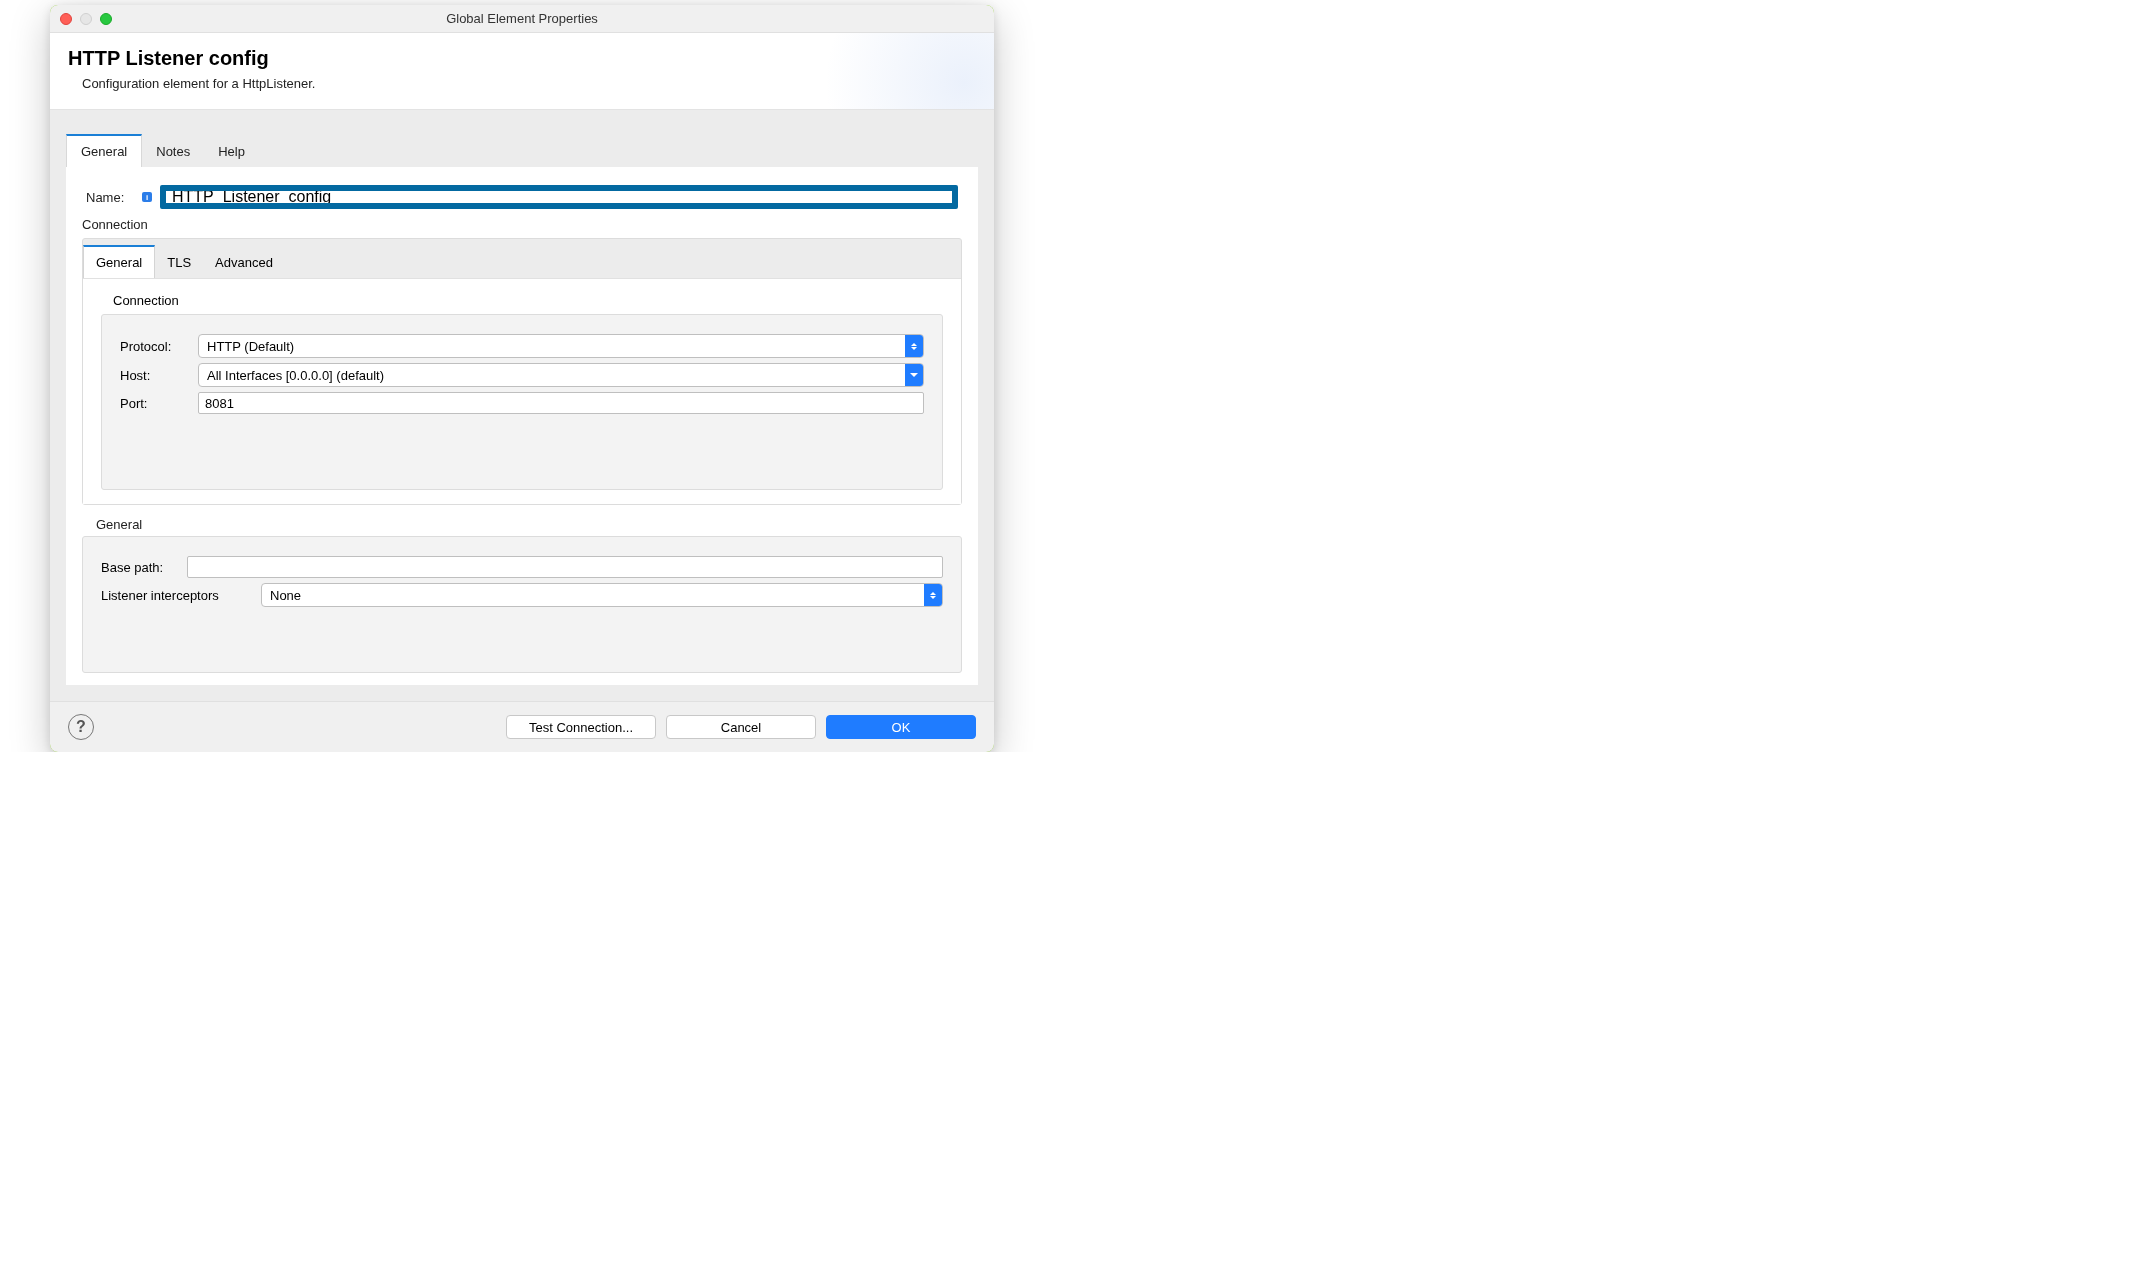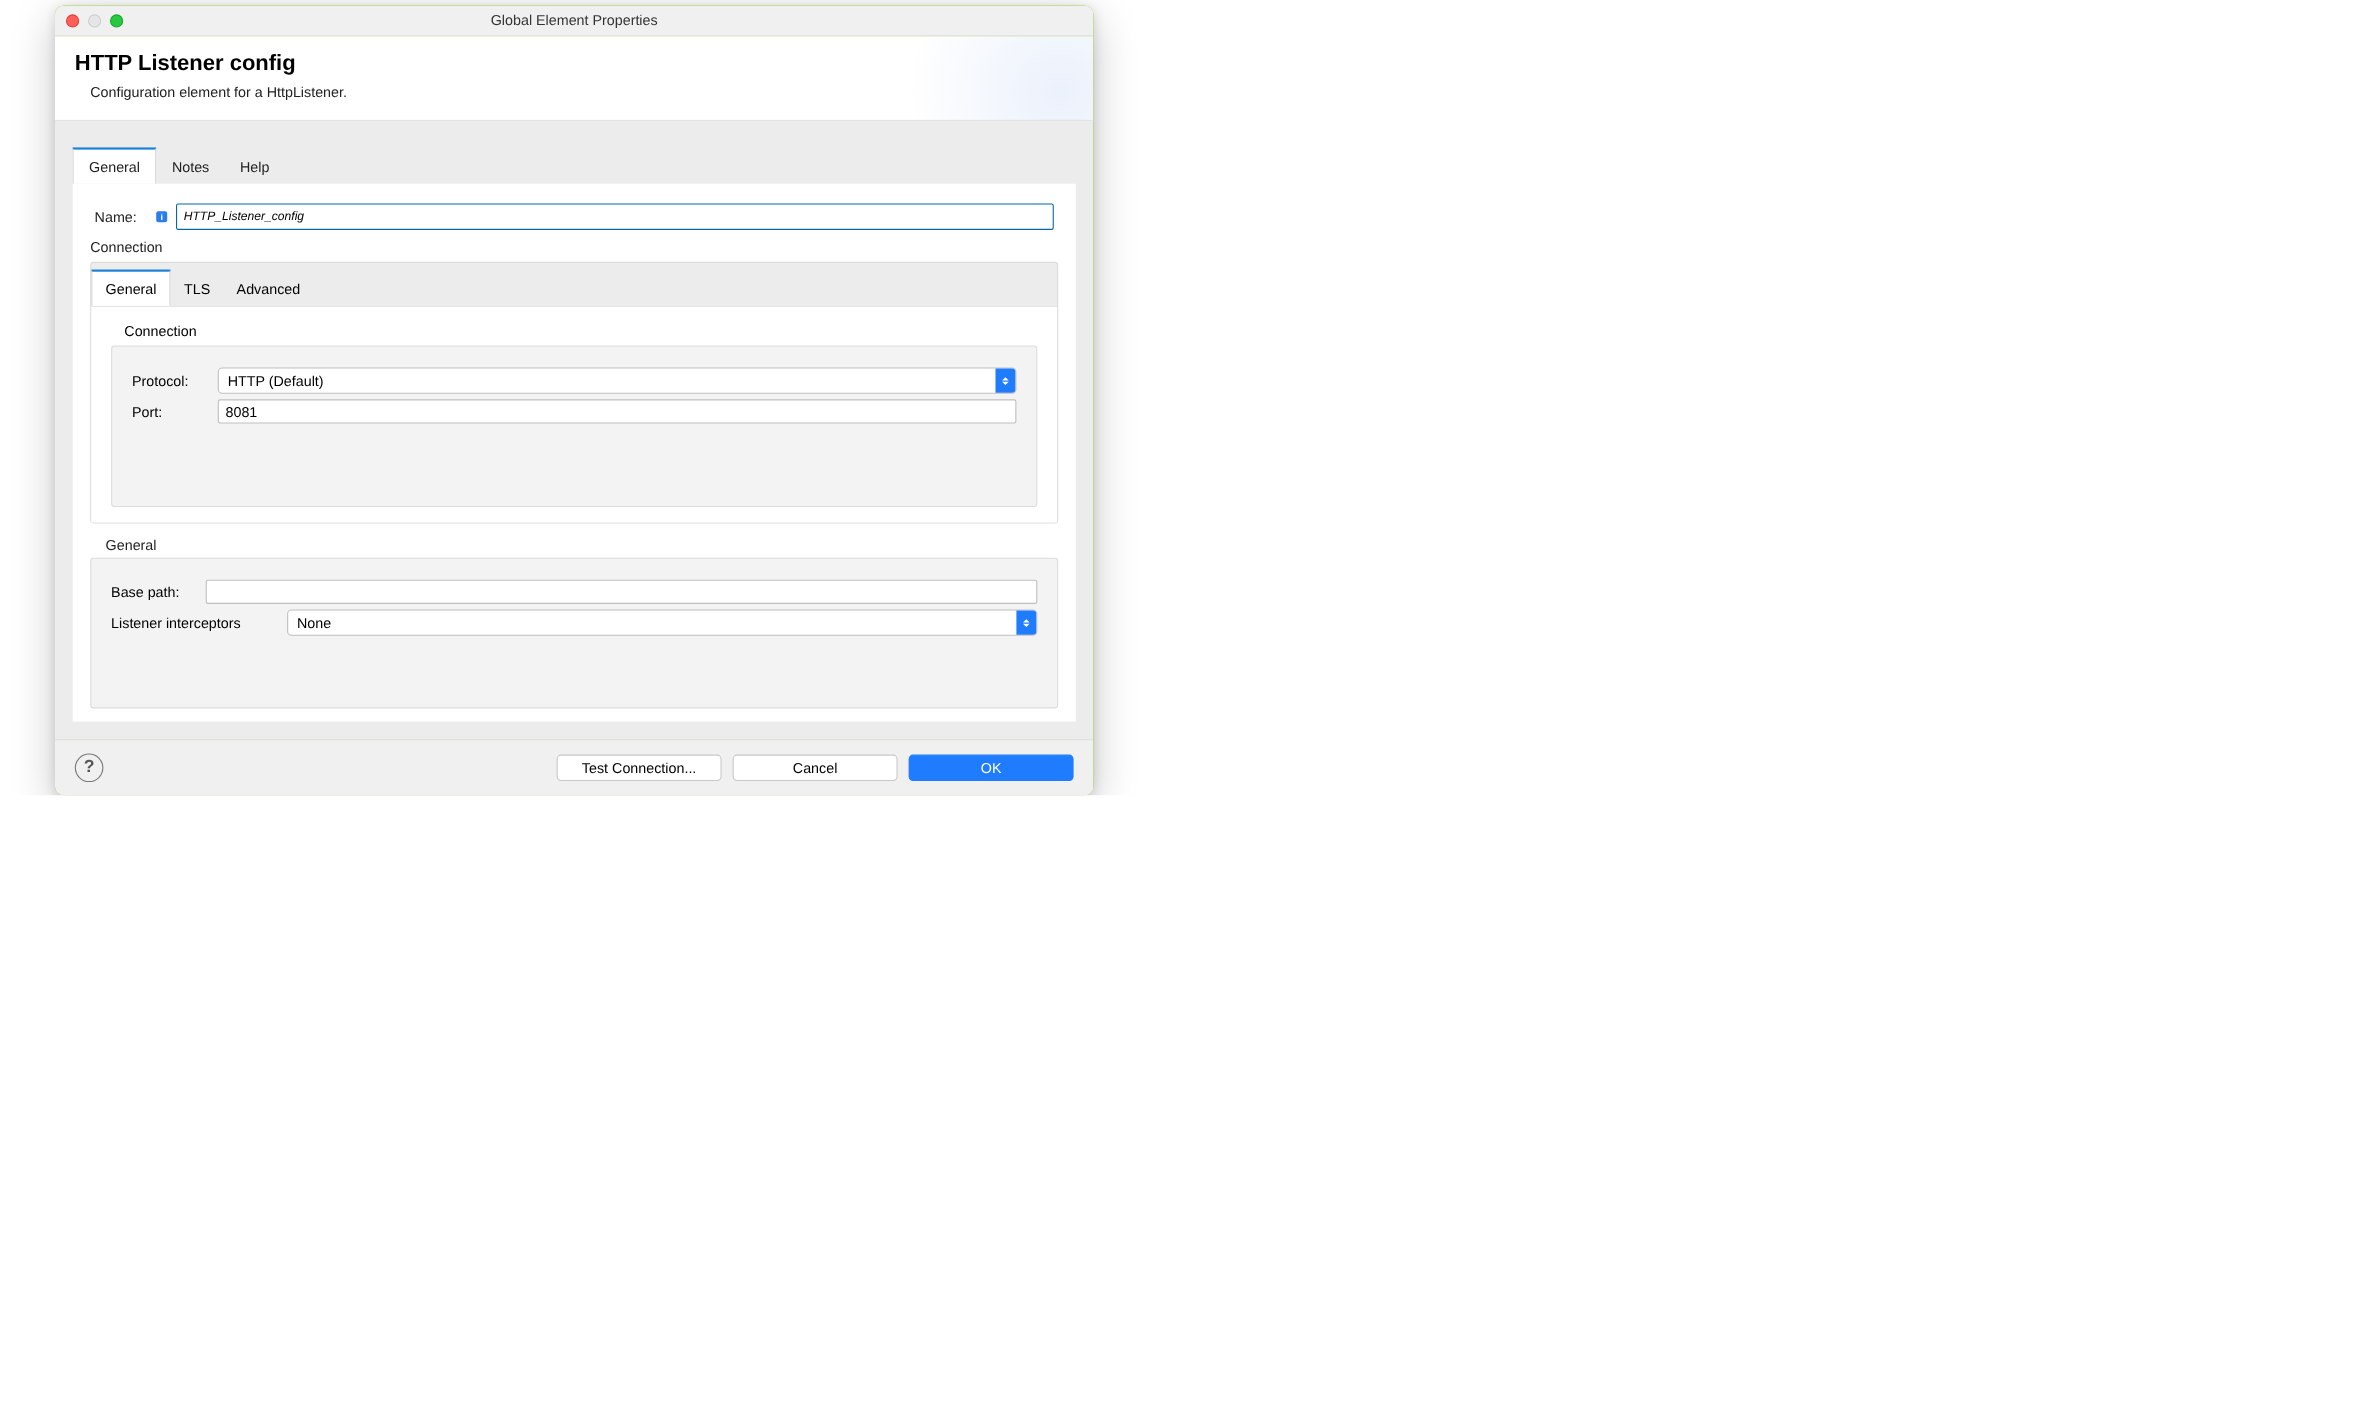--- a/index.html
+++ b/index.html
@@ -83,22 +83,22 @@
 
     .form-row { display: flex; align-items: center; gap: 8px; margin: 6px 4px; }
     .label { font-size: 13px; color: #222; }
     .label.fixed-sm { width: 48px; }
     .info-icon {
       width: 10px; height: 10px; background: #2b7de9; color: #fff;
       font-size: 8px; display: inline-flex; align-items: center; justify-content: center;
       border-radius: 2px; font-weight: bold;
     }
     input.text {
-      flex: 1; height: 24px; padding: 0 6px; font-size: 11px;
-      border: 1px solid #0369a1; border-radius: 2px; background: #fff; font-style: italic;
+      flex: 1; height: 24px; padding: 0 6px; font-size: 16px;
+      border: 6px solid #0369a1; border-radius: 2px; background: #fff;
     }
     .section-title { font-size: 13px; color: #222; margin: 8px 0 4px 0; }
 
     .inner-panel {
       background: #ececec; border: 1px solid #dcdcdc; border-radius: 3px;
       margin: 6px 0 12px 0;
     }
     .inner-tabs { display: flex; padding-top: 6px; }
     .inner-tab {
       padding: 8px 12px; font-size: 13px; cursor: pointer;
@@ -225,20 +225,27 @@
           <div class="fieldset-box">
 
             <div class="grid-row">
               <span class="glabel">Protocol:</span>
               <div class="select-wrap">
                 <span class="select-text">HTTP (Default)</span>
                 <span class="select-btn stepper"></span>
               </div>
             </div>
 
+            <div class="grid-row">
+              <span class="glabel">Host:</span>
+              <div class="select-wrap">
+                <span class="select-text">All Interfaces [0.0.0.0] (default)</span>
+                <span class="select-btn down"></span>
+              </div>
+            </div>
 
             <div class="grid-row">
               <span class="glabel">Port:</span>
               <input class="port-input" type="text" value="8081" style="">
             </div>
 
           </div>
         </div>
       </div>
 

